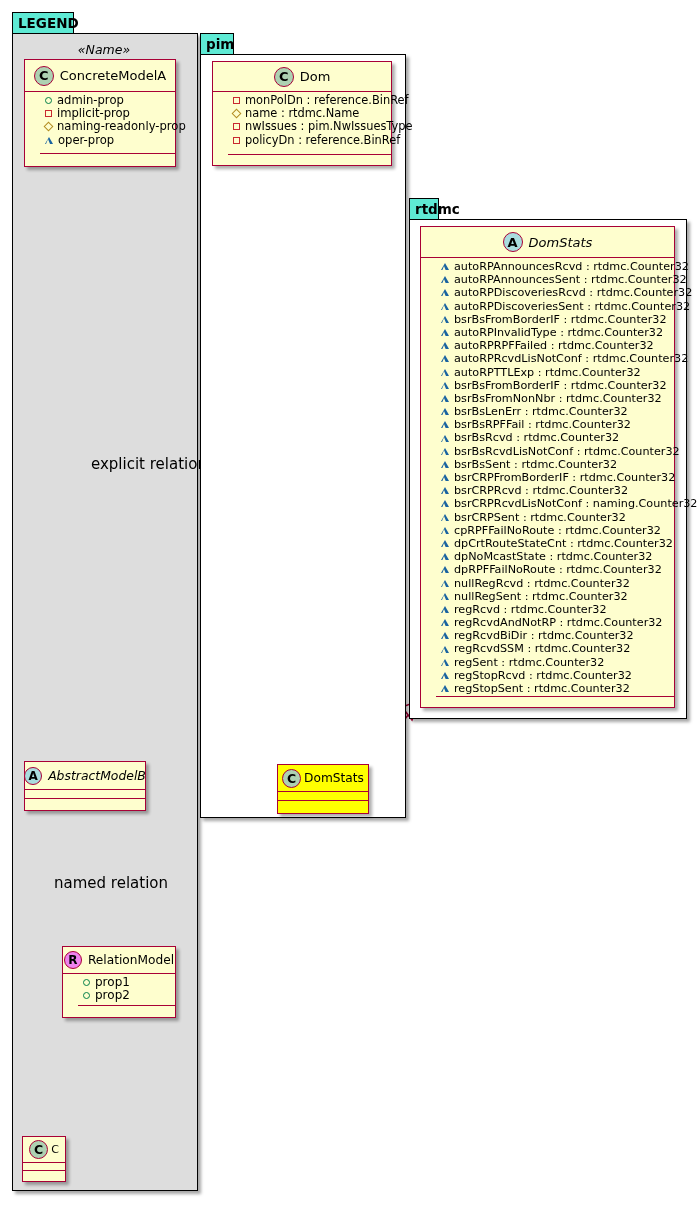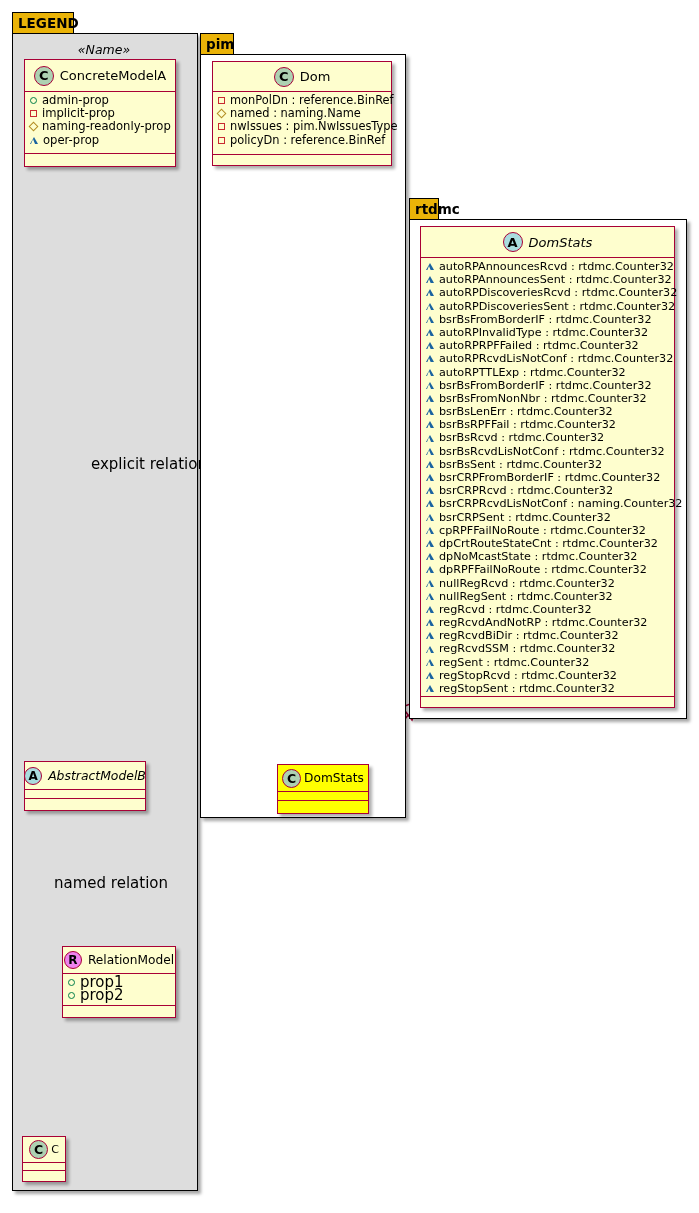--- a/index.html
+++ b/index.html
@@ -29,21 +29,21 @@
     border: 1.6px solid #000000;
     background: #ffffff;
     box-shadow: 3px 3px 3px rgba(0,0,0,0.35);
   }
   .pkg.shaded { background: #dddddd; }
   .pkg-tab {
     position: absolute;
     box-sizing: border-box;
     border: 1.6px solid #000000;
     border-bottom: none;
-    background: #eab308;
+    background: #5eead4;
     height: 22px;
     font-size: 13.5px;
     font-weight: bold;
     color: #000000;
     line-height: 20px;
     padding-left: 5px;
     white-space: nowrap;
     overflow: visible;
   }
   .pkg-tab .fold {
@@ -73,20 +73,21 @@
     align-items: center;
     justify-content: center;
     gap: 6px;
     padding: 3px 6px;
   }
   .cls-title.italic { font-style: italic; }
   .cls-attrs {
     box-sizing: border-box;
     border-bottom: 1.4px solid #A80036;
     padding: 2px 4px 2px 5px;
+    margin-left: 15px;
   }
   .cls-ops {
     box-sizing: border-box;
     padding: 2px 4px;
     min-height: 8px;
   }
   .cls-sep {
     box-sizing: border-box;
     border-bottom: 1.4px solid #A80036;
     height: 9px;
@@ -255,21 +256,21 @@
   <div class="cls-ops" style="height:10px;"></div>
 </div>
 
 <div class="edge-label" style="left:54px; top:874px;">named relation</div>
 
 <div class="cls" style="left:62px; top:946px; width:114px; height:72px;">
   <div class="cls-title" style="height:27px; font-size:12.2px;">
     <span class="badge R" style="width:18px; height:18px; font-size:12px;">R</span>
     <span>RelationModel</span>
   </div>
-  <div class="cls-attrs" style="height:32px; font-size:15px;">
+  <div class="cls-attrs" style="height:32px; font-size:12px;">
     <div class="attr-row">
       <span class="mk circle"></span>
       <span>prop1</span>
     </div>
     <div class="attr-row">
       <span class="mk circle"></span>
       <span>prop2</span>
     </div>
   </div>
   <div class="cls-ops" style="height:10px;"></div>
@@ -297,21 +298,21 @@
     <span class="badge C" style="width:20px; height:20px; font-size:13px;">C</span>
     <span>Dom</span>
   </div>
   <div class="cls-attrs" style="height:63px; font-size:11.4px;">
     <div class="attr-row">
       <span class="mk square"></span>
       <span>monPolDn : reference.BinRef</span>
     </div>
     <div class="attr-row">
       <span class="mk diamond"></span>
-      <span>named : naming.Name</span>
+      <span>name : rtdmc.Name</span>
     </div>
     <div class="attr-row">
       <span class="mk square"></span>
       <span>nwIssues : pim.NwIssuesType</span>
     </div>
     <div class="attr-row">
       <span class="mk square"></span>
       <span>policyDn : reference.BinRef</span>
     </div>
   </div>

